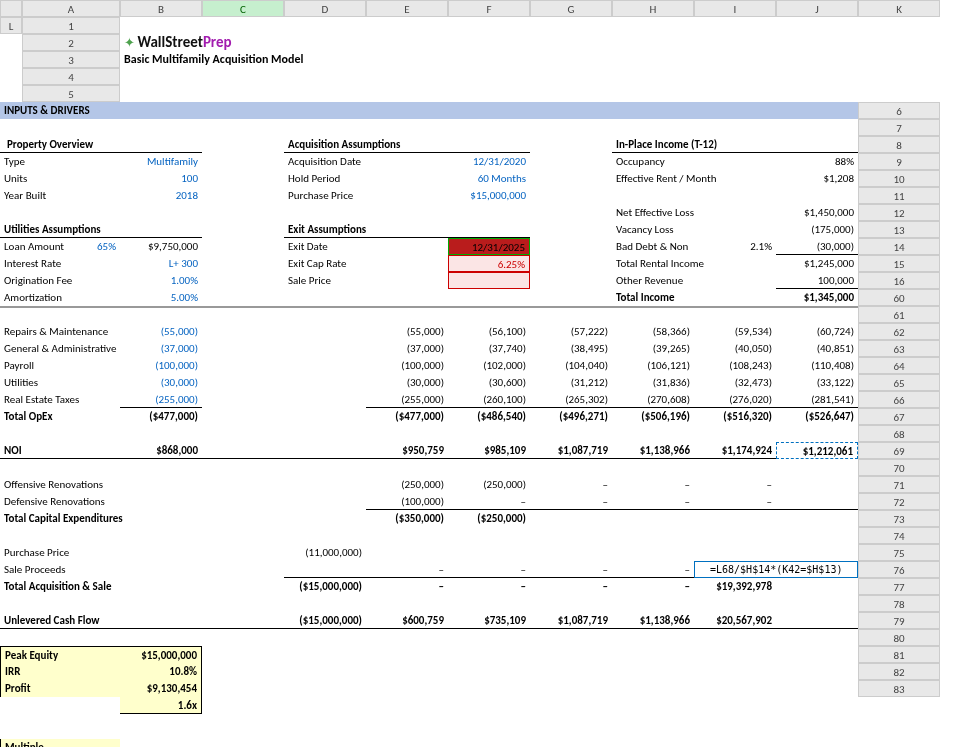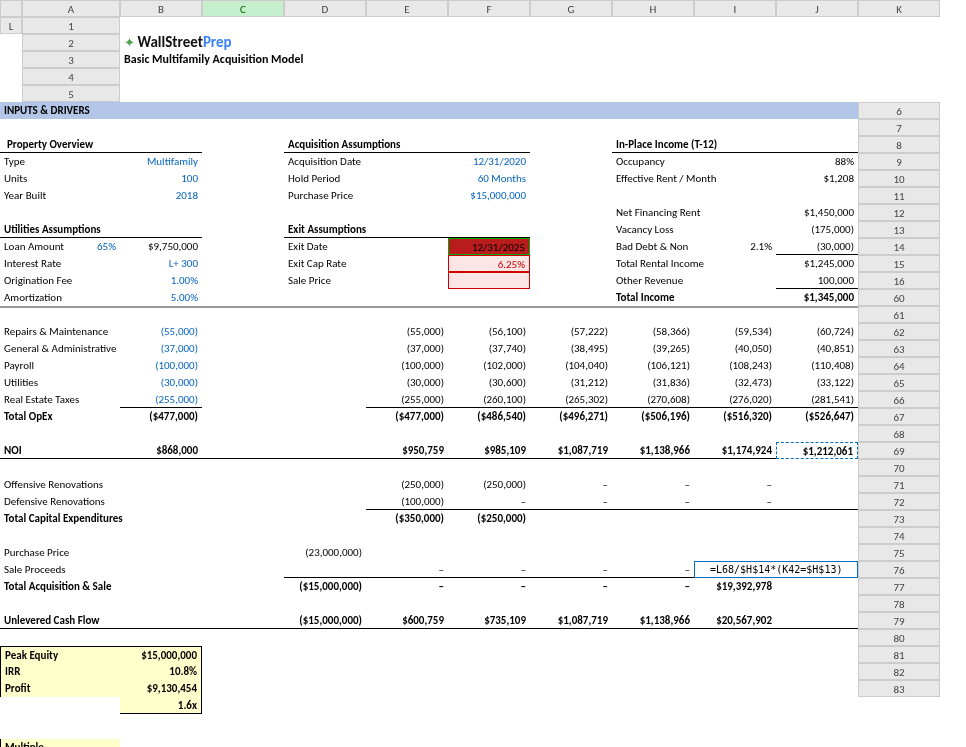--- a/index.html
+++ b/index.html
@@ -14,21 +14,21 @@
   .right { text-align:right }
   .blue { color:#0563c1 }
   .red { color:#c00 }
   .green-box { border:1px solid #0a0; background:#b91c1c }
   .red-box  { border:1px solid #c00; background:#fbe5e5 }
   .underline { border-bottom:1px solid #000 }
   .thick-underline { border-bottom:1.5px solid #000 }
   .split { border-top:2px solid #999 }
   .highlight { background:#ffffcc }
   .formula-box { border:1px solid #0070c0; font-family:Consolas,monospace; font-size:10px; padding:1px 15px; white-space:nowrap }
-  .logo { color:#3b82f6; font-size:15px; font-weight:700 }
+  .logo { color:#a21caf; font-size:15px; font-weight:700 }
   .logo-dark { color:#111; font-weight:700 }
   .sub { font-size:12px; font-weight:700 }
   .boxed { border:1px dashed #0070c0 }
 </style>
 </head>
 <body>
 
 <div class="grid" id="g">
     <div class="cell col-header"></div>
     <div class="cell col-header">A</div>
@@ -142,21 +142,21 @@
     <div class="cell "></div>
     <div class="cell row-header">11</div>
     <div class="cell "></div>
     <div class="cell "></div>
     <div class="cell "></div>
     <div class="cell "></div>
     <div class="cell "></div>
     <div class="cell "></div>
     <div class="cell "></div>
     <div class="cell "></div>
-    <div class="cell " style="grid-column: span 2;">Net Financing Rent</div>
+    <div class="cell " style="grid-column: span 2;">Net Effective Loss</div>
     <div class="cell right">$1,450,000</div>
     <div class="cell row-header">12</div>
     <div class="cell bold underline" style="grid-column: span 3;">Utilities Assumptions</div>
     <div class="cell "></div>
     <div class="cell bold underline" style="grid-column: span 3;">Exit Assumptions</div>
     <div class="cell "></div>
     <div class="cell ">Vacancy Loss</div>
     <div class="cell "></div>
     <div class="cell right">(175,000)</div>
     <div class="cell row-header">13</div>
@@ -359,21 +359,21 @@
     <div class="cell "></div>
     <div class="cell "></div>
     <div class="cell "></div>
     <div class="cell "></div>
     <div class="cell "></div>
     <div class="cell "></div>
     <div class="cell row-header">74</div>
     <div class="cell " style="grid-column: span 2;">Purchase Price</div>
     <div class="cell "></div>
     <div class="cell "></div>
-    <div class="cell right">(23,000,000)</div>
+    <div class="cell right">(11,000,000)</div>
     <div class="cell "></div>
     <div class="cell "></div>
     <div class="cell "></div>
     <div class="cell "></div>
     <div class="cell "></div>
     <div class="cell "></div>
     <div class="cell row-header">75</div>
     <div class="cell " style="grid-column: span 2;">Sale Proceeds</div>
     <div class="cell "></div>
     <div class="cell "></div>

